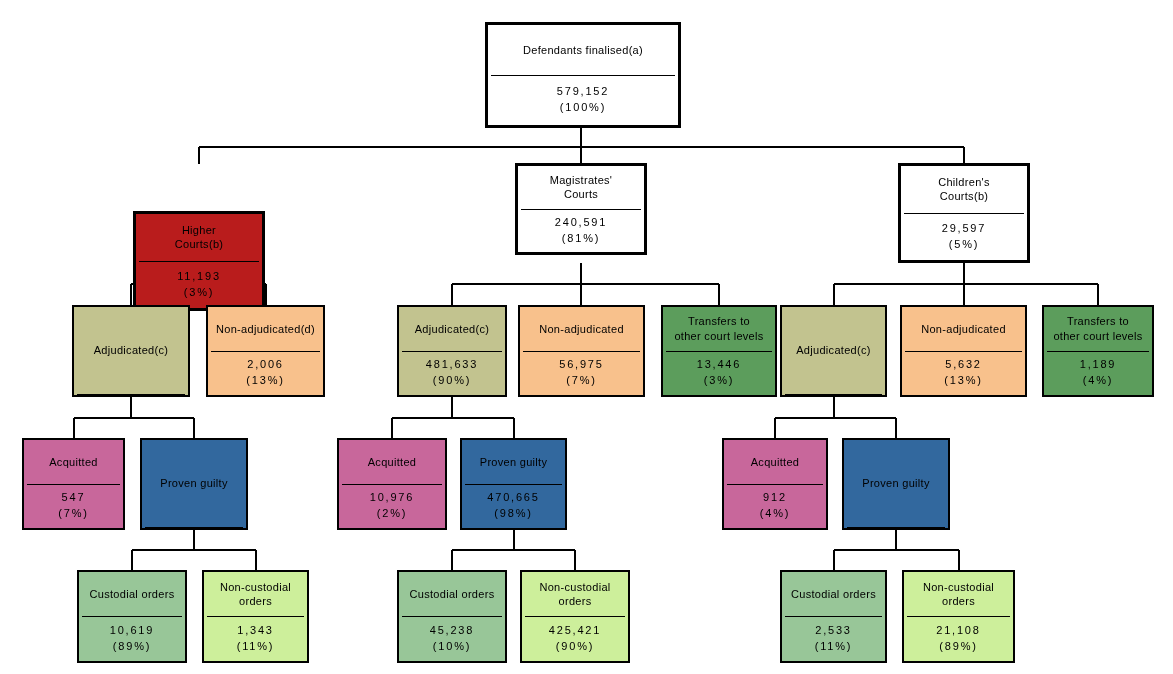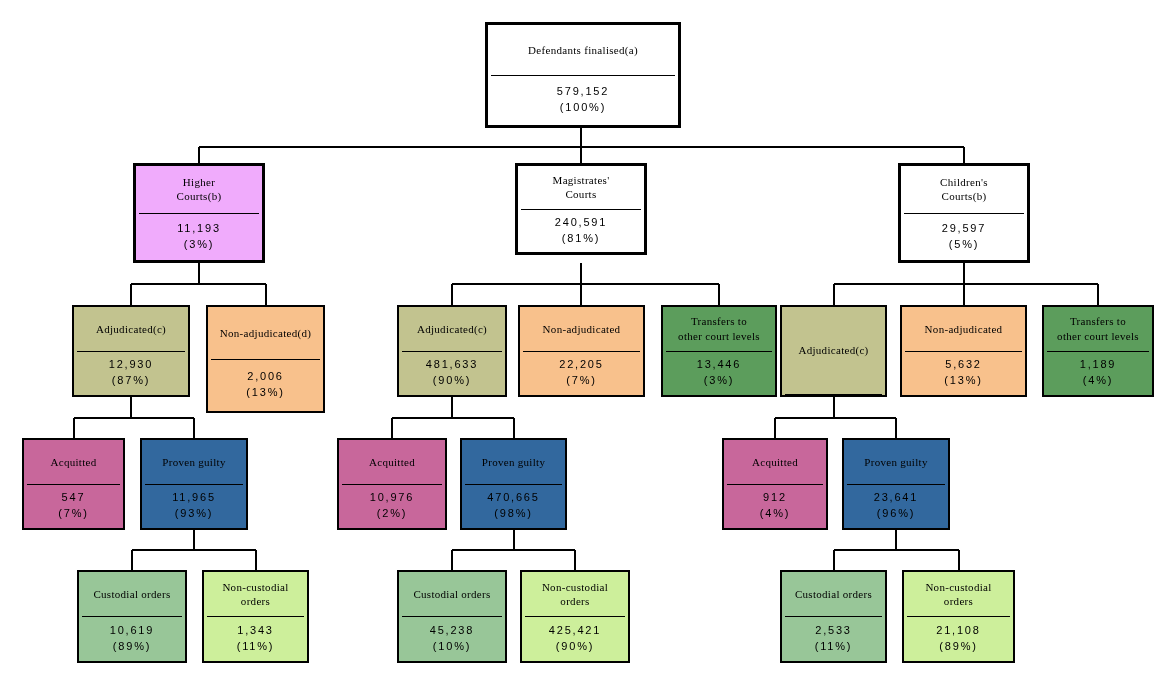--- a/index.html
+++ b/index.html
@@ -16,39 +16,38 @@
     text-align:center;
     font-size:11px;
   }
   .node .label{
     flex:1 1 50%;
     display:flex;align-items:center;justify-content:center;
     padding:2px 3px;
     white-space:pre-line;
     line-height:1.3;
     letter-spacing:0.3px;
-    font-family:Liberation Serif, serif;
   }
   .node .divider{border-top:1px solid #000;margin:0 3px;height:0;}
   .node .value{
     flex:1 1 50%;
     display:flex;flex-direction:column;align-items:center;justify-content:center;
     letter-spacing:1.8px;
     line-height:1.45;
     padding:2px 0;
   }
   .node .value span{display:block;}
   .lvl-white{border-width:3px;}
   
   #n-root{left:485px;top:22px;width:196px;height:106px;}
   #n-higher{left:133px;top:163px;width:132px;height:100px;}
   #n-magistrates{left:515px;top:163px;width:132px;height:92px;}
   #n-childrens{left:898px;top:163px;width:132px;height:100px;}
   #n-h-adj{left:72px;top:305px;width:118px;height:92px;}
-  #n-h-nonadj{left:206px;top:305px;width:119px;height:108px;}
+  #n-h-nonadj{left:206px;top:305px;width:119px;height:92px;}
   #n-m-adj{left:397px;top:305px;width:110px;height:92px;}
   #n-m-nonadj{left:518px;top:305px;width:127px;height:92px;}
   #n-m-trans{left:661px;top:305px;width:116px;height:92px;}
   #n-c-adj{left:780px;top:305px;width:107px;height:92px;}
   #n-c-nonadj{left:900px;top:305px;width:127px;height:92px;}
   #n-c-trans{left:1042px;top:305px;width:112px;height:92px;}
   #n-h-acq{left:22px;top:438px;width:103px;height:92px;}
   #n-h-pg{left:140px;top:438px;width:108px;height:92px;}
   #n-m-acq{left:337px;top:438px;width:110px;height:92px;}
   #n-m-pg{left:460px;top:438px;width:107px;height:92px;}
@@ -81,21 +80,21 @@
 
   <div class="node lvl-white" id="n-root" style="background: rgb(255, 255, 255);">
     <div class="label">Defendants finalised(a)</div>
     <div class="divider"></div>
     <div class="value">
         <span>579,152</span>
         <span>(100%)</span>
       </div>
   </div>
 
-  <div class="node lvl-white" id="n-higher" style="background: #f0abfc;">
+  <div class="node lvl-white" id="n-higher" style="background: #b91c1c; margin-top: 48px;">
     <div class="label">Higher
 Courts(b)</div>
     <div class="divider"></div>
     <div class="value">
         <span>11,193</span>
         <span>(3%)</span>
       </div>
   </div>
   <div class="node lvl-white" id="n-magistrates" style="background: rgb(255, 255, 255);">
     <div class="label">Magistrates'
@@ -112,24 +111,20 @@
     <div class="divider"></div>
     <div class="value">
         <span>29,597</span>
         <span>(5%)</span>
       </div>
   </div>
 
   <div class="node" id="n-h-adj" style="background: rgb(194, 195, 143);">
     <div class="label">Adjudicated(c)</div>
     <div class="divider"></div>
-    <div class="value">
-        <span>12,930</span>
-        <span>(87%)</span>
-      </div>
   </div>
   <div class="node" id="n-h-nonadj" style="background: rgb(248, 193, 140);">
     <div class="label">Non-adjudicated(d)</div>
     <div class="divider"></div>
     <div class="value">
         <span>2,006</span>
         <span>(13%)</span>
       </div>
   </div>
 
@@ -138,21 +133,21 @@
     <div class="divider"></div>
     <div class="value">
         <span>481,633</span>
         <span>(90%)</span>
       </div>
   </div>
   <div class="node" id="n-m-nonadj" style="background: rgb(248, 193, 140);">
     <div class="label">Non-adjudicated</div>
     <div class="divider"></div>
     <div class="value">
-        <span>22,205</span>
+        <span>56,975</span>
         <span>(7%)</span>
       </div>
   </div>
   <div class="node" id="n-m-trans" style="background: rgb(92, 157, 92);">
     <div class="label">Transfers to
 other court levels</div>
     <div class="divider"></div>
     <div class="value">
         <span>13,446</span>
         <span>(3%)</span>
@@ -185,24 +180,20 @@
     <div class="label">Acquitted</div>
     <div class="divider"></div>
     <div class="value">
         <span>547</span>
         <span>(7%)</span>
       </div>
   </div>
   <div class="node" id="n-h-pg" style="background: rgb(50, 104, 158);">
     <div class="label">Proven guilty</div>
     <div class="divider"></div>
-    <div class="value">
-        <span>11,965</span>
-        <span>(93%)</span>
-      </div>
   </div>
   <div class="node" id="n-m-acq" style="background: rgb(200, 103, 155);">
     <div class="label">Acquitted</div>
     <div class="divider"></div>
     <div class="value">
         <span>10,976</span>
         <span>(2%)</span>
       </div>
   </div>
   <div class="node" id="n-m-pg" style="background: rgb(50, 104, 158);">
@@ -217,24 +208,20 @@
     <div class="label">Acquitted</div>
     <div class="divider"></div>
     <div class="value">
         <span>912</span>
         <span>(4%)</span>
       </div>
   </div>
   <div class="node" id="n-c-pg" style="background: rgb(50, 104, 158);">
     <div class="label">Proven guilty</div>
     <div class="divider"></div>
-    <div class="value">
-        <span>23,641</span>
-        <span>(96%)</span>
-      </div>
   </div>
 
   <div class="node" id="n-h-cust" style="background: rgb(152, 198, 152);">
     <div class="label">Custodial orders</div>
     <div class="divider"></div>
     <div class="value">
         <span>10,619</span>
         <span>(89%)</span>
       </div>
   </div>

